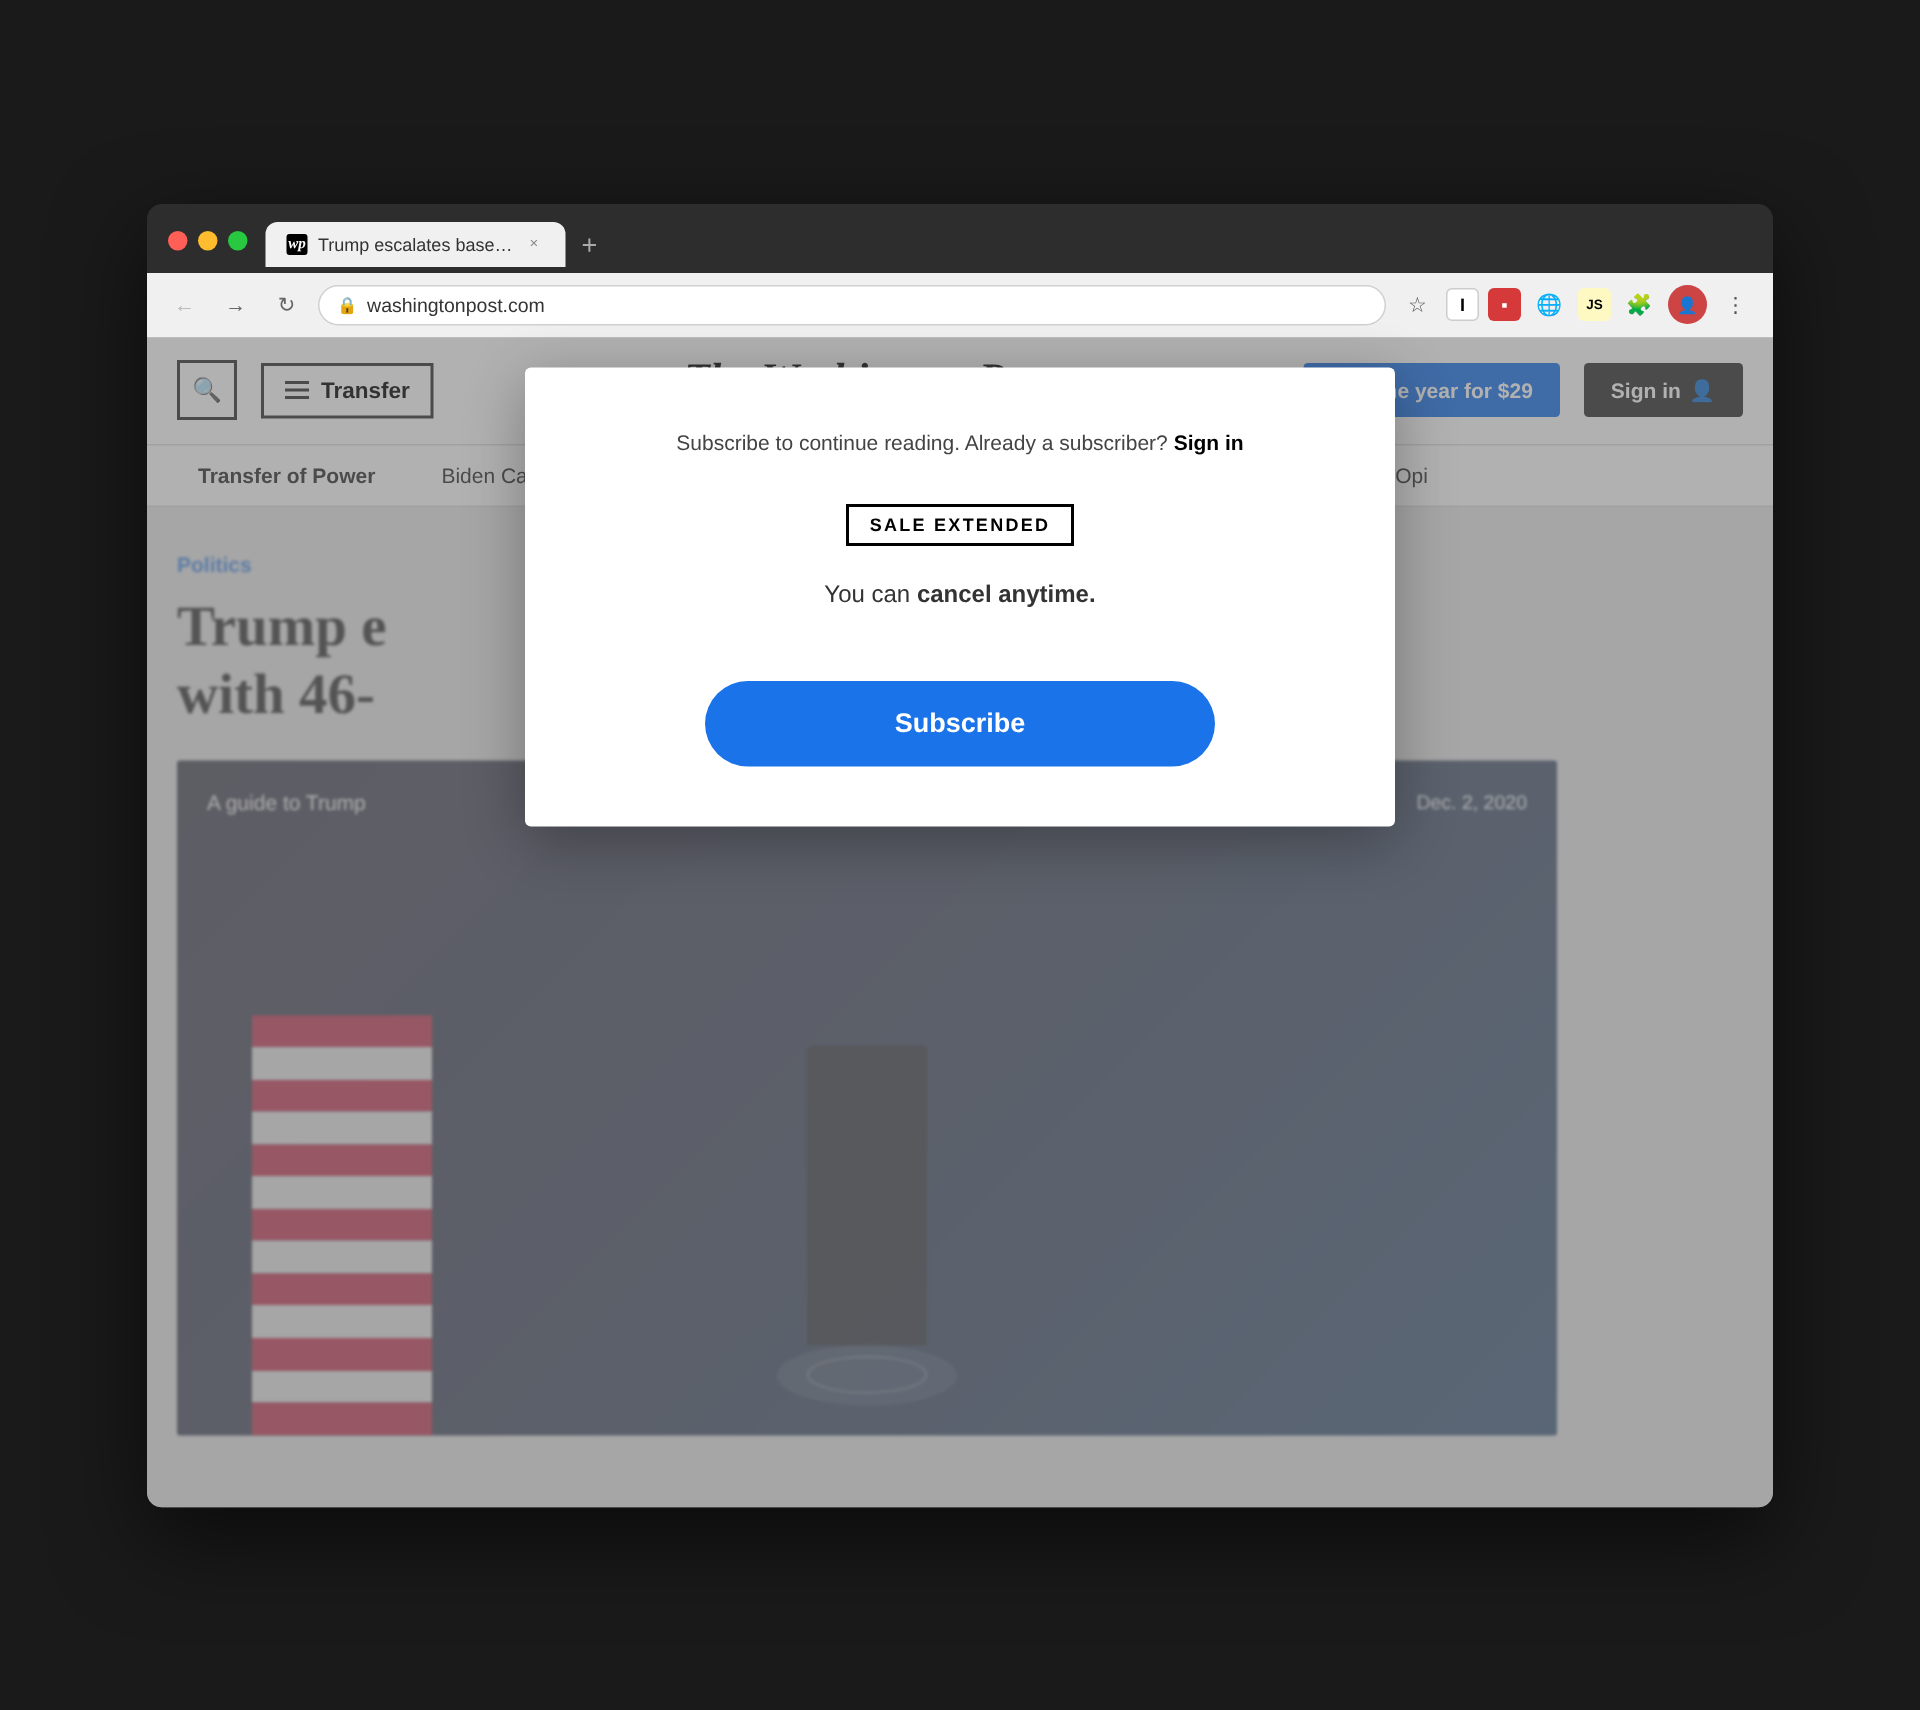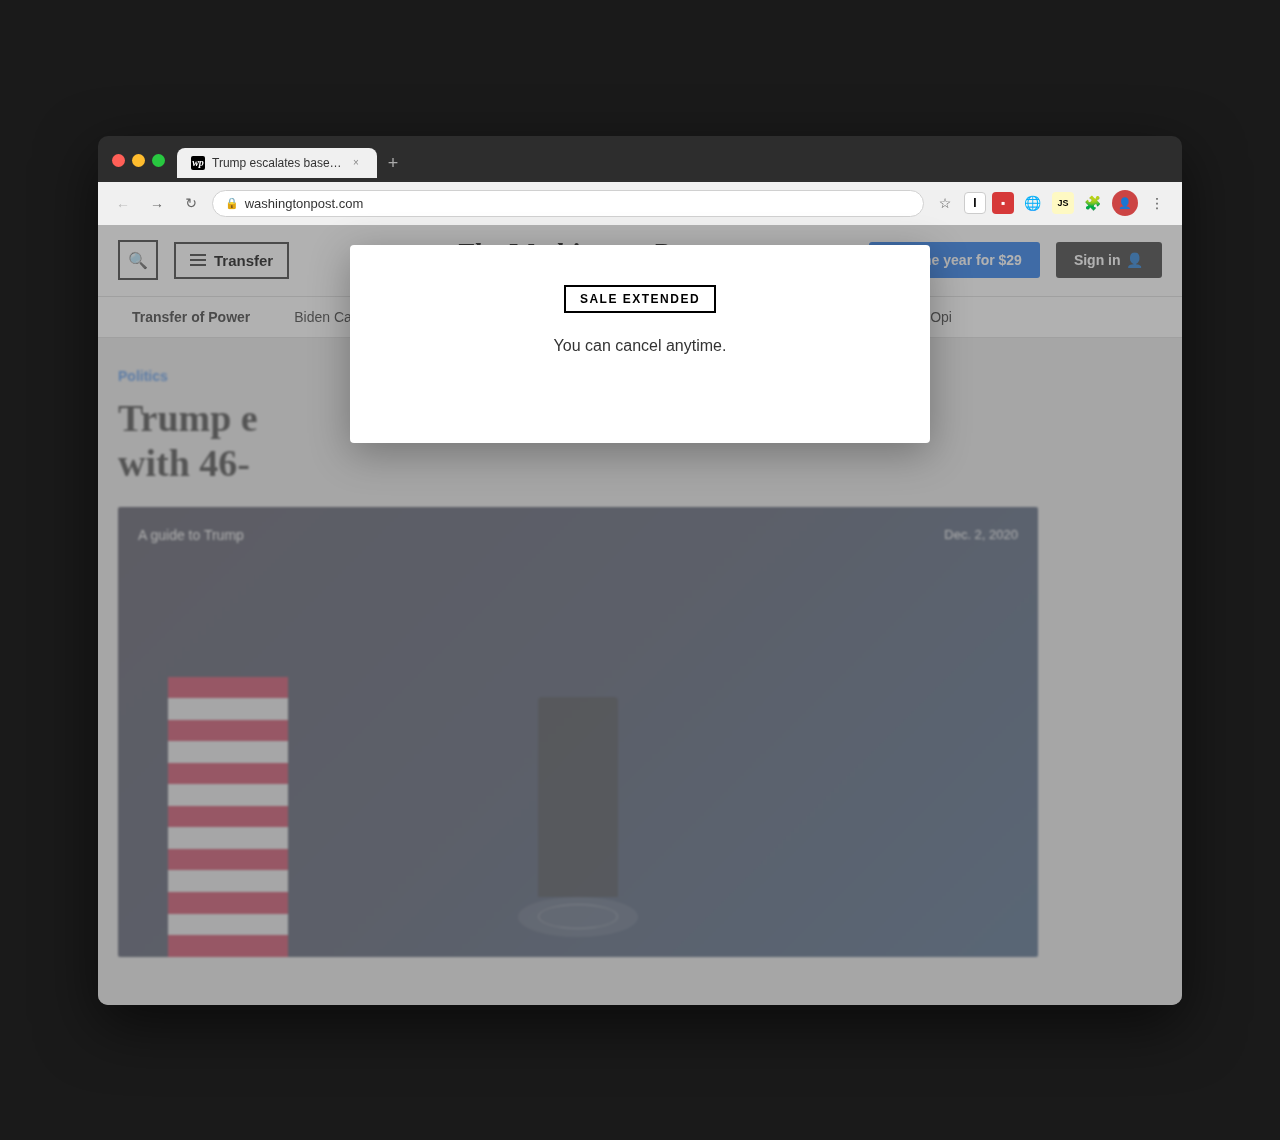--- a/index.html
+++ b/index.html
@@ -452,21 +452,21 @@
       line-height: 1.1;
     }
 
     .modal-cancel-text {
       font-size: 16px;
       color: #333;
       margin-bottom: 30px;
     }
 
     .modal-cancel-text strong {
-      font-weight: 400;
+      font-weight: 700;
     }
 
     .modal-subscribe-btn {
       background: #1a73e8;
       color: white;
       border: none;
       padding: 18px 60px;
       font-size: 18px;
       font-weight: 600;
       cursor: pointer;
@@ -593,28 +593,33 @@
 
         <div style="position:absolute; bottom:20px; left:50%; transform:translateX(-50%); width:120px; height:40px; border-radius:50%; background:rgba(255,255,255,0.1); display:flex; align-items:center; justify-content:center;">
           <div style="width:80px; height:25px; border-radius:50%; border:1px solid rgba(255,255,255,0.3);"></div>
         </div>
       </div>
     </div>
 
     <div class="modal-overlay">
       <div class="modal">
 
+        <p class="modal-subtitle">
+          <span>Subscribe to continue reading. Already a subscriber?</span>
+          <span class="sign-in-link">Sign in</span>
+        </p>
 
         <div class="sale-badge">SALE EXTENDED</div>
 
 
         <p class="modal-cancel-text">
           <span>You can </span><strong>cancel anytime.</strong>
         </p>
 
         <br>
 
+        <button class="modal-subscribe-btn">Subscribe</button>
 
       </div>
     </div>
 
   </div>
 </div>
 
 </body></html>

